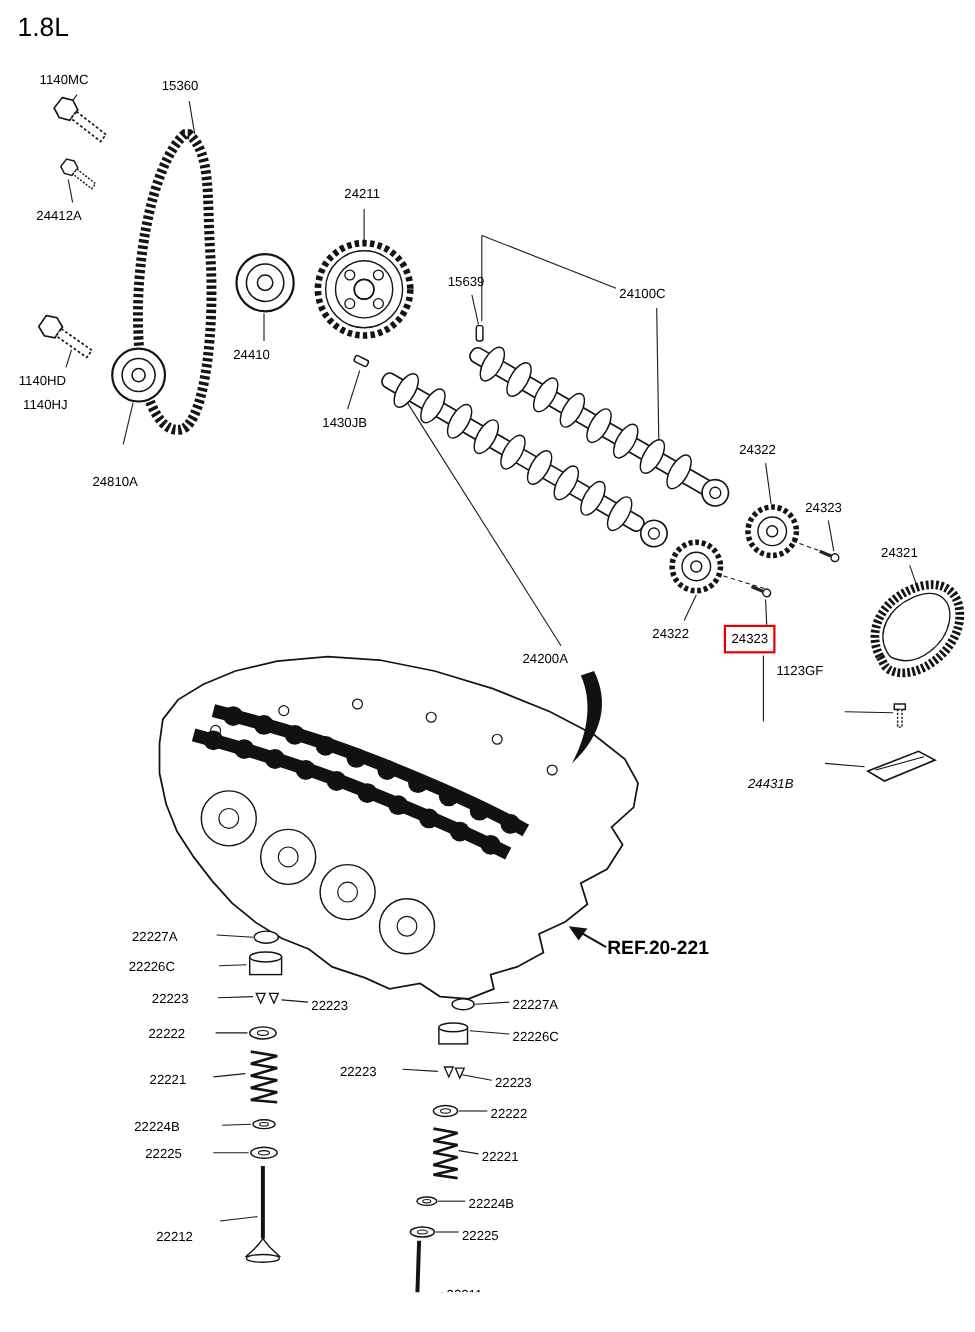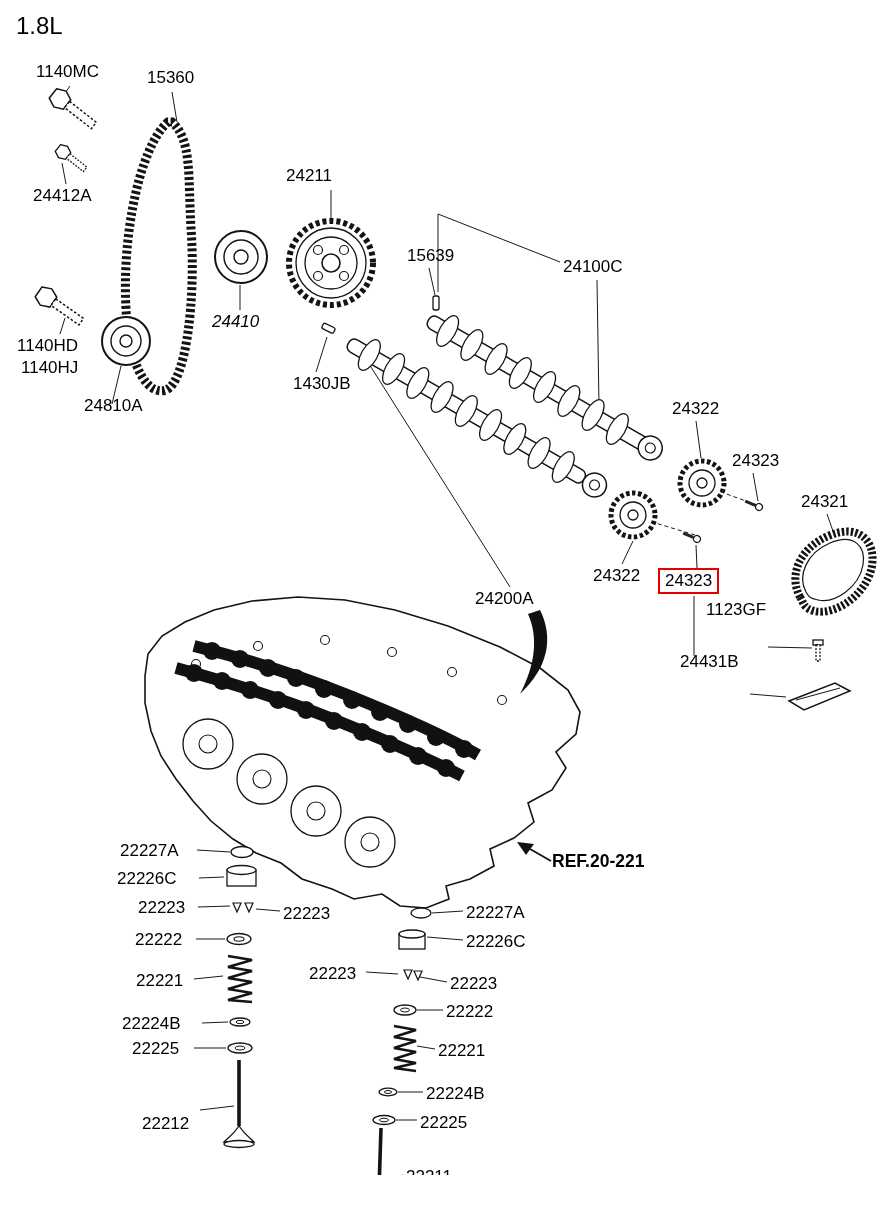--- a/index.html
+++ b/index.html
@@ -1,19 +1,19 @@
 <!DOCTYPE html>
 <html style="--hl: #e60000;"><head>
 <meta charset="utf-8">
 <style>
   html,body{margin:0;padding:0;background:#fff;}
   .canvas{position:relative;width:886px;height:1175px;background:#fff;overflow:hidden;
           font-family:"Liberation Sans",sans-serif;color:#000;}
   svg.art{position:absolute;left:0;top:0;}
-  .lbl{position:absolute;font-size:17px;line-height:20px;white-space:nowrap;color:#000;}
+  .lbl{position:absolute;font-size:12px;line-height:20px;white-space:nowrap;color:#000;}
   .lbl.selected{border:2px solid var(--hl,#e60000);padding:1px 5px;transform:translate(-8px,-4px);}
   .title{position:absolute;left:16px;top:12px;font-size:24px;}
   .ref{position:absolute;left:552px;top:851px;font-size:17.5px;font-weight:bold;}
 </style>
 </head>
 <body>
 
 <div class="canvas">
 
 <svg class="art" width="886" height="1211" viewBox="0 0 886 1211">
@@ -255,36 +255,36 @@
     <ellipse cx="380" cy="1205" rx="13" ry="3.2" stroke-width="1.3"></ellipse>
   </g>
 </svg>
 
 <div class="title">1.8L</div>
 <div class="ref">REF.20-221</div>
 <div id="labels">
       <div class="lbl" style="left: 36px; top: 62px;">1140MC</div>
       <div class="lbl" style="left: 147px; top: 68px;">15360</div>
       <div class="lbl" style="left: 33px; top: 186px;">24412A</div>
-      <div class="lbl" style="left: 286px; top: 166px; text-align: right;">24211</div>
+      <div class="lbl" style="left: 313px; top: 166px; text-align: right;">24211</div>
       <div class="lbl" style="left: 407px; top: 246px;">15639</div>
       <div class="lbl" style="left: 563px; top: 257px;">24100C</div>
-      <div class="lbl" style="left: 212px; top: 312px; font-style: italic;">24410</div>
+      <div class="lbl" style="left: 212px; top: 312px;">24410</div>
       <div class="lbl" style="left: 17px; top: 336px;">1140HD</div>
       <div class="lbl" style="left: 21px; top: 358px;">1140HJ</div>
       <div class="lbl" style="left: 293px; top: 374px;">1430JB</div>
-      <div class="lbl" style="left: 84px; top: 396px; text-align: center;">24810A</div>
+      <div class="lbl" style="left: 84px; top: 428px; text-align: center;">24810A</div>
       <div class="lbl" style="left: 672px; top: 399px;">24322</div>
       <div class="lbl" style="left: 732px; top: 451px;">24323</div>
       <div class="lbl" style="left: 801px; top: 492px;">24321</div>
       <div class="lbl" style="left: 593px; top: 566px;">24322</div>
       <div class="lbl selected" style="left: 666px; top: 572px;">24323</div>
       <div class="lbl" style="left: 475px; top: 589px;">24200A</div>
       <div class="lbl" style="left: 706px; top: 600px;">1123GF</div>
-      <div class="lbl" style="left: 680px; top: 652px;">24431B</div>
+      <div class="lbl" style="left: 680px; top: 702px; font-style: italic;">24431B</div>
       <div class="lbl" style="left: 120px; top: 841px;">22227A</div>
       <div class="lbl" style="left: 117px; top: 869px;">22226C</div>
       <div class="lbl" style="left: 138px; top: 898px;">22223</div>
       <div class="lbl" style="left: 283px; top: 904px;">22223</div>
       <div class="lbl" style="left: 466px; top: 903px;">22227A</div>
       <div class="lbl" style="left: 135px; top: 930px;">22222</div>
       <div class="lbl" style="left: 466px; top: 932px;">22226C</div>
       <div class="lbl" style="left: 136px; top: 971px;">22221</div>
       <div class="lbl" style="left: 309px; top: 964px;">22223</div>
       <div class="lbl" style="left: 450px; top: 974px;">22223</div>

